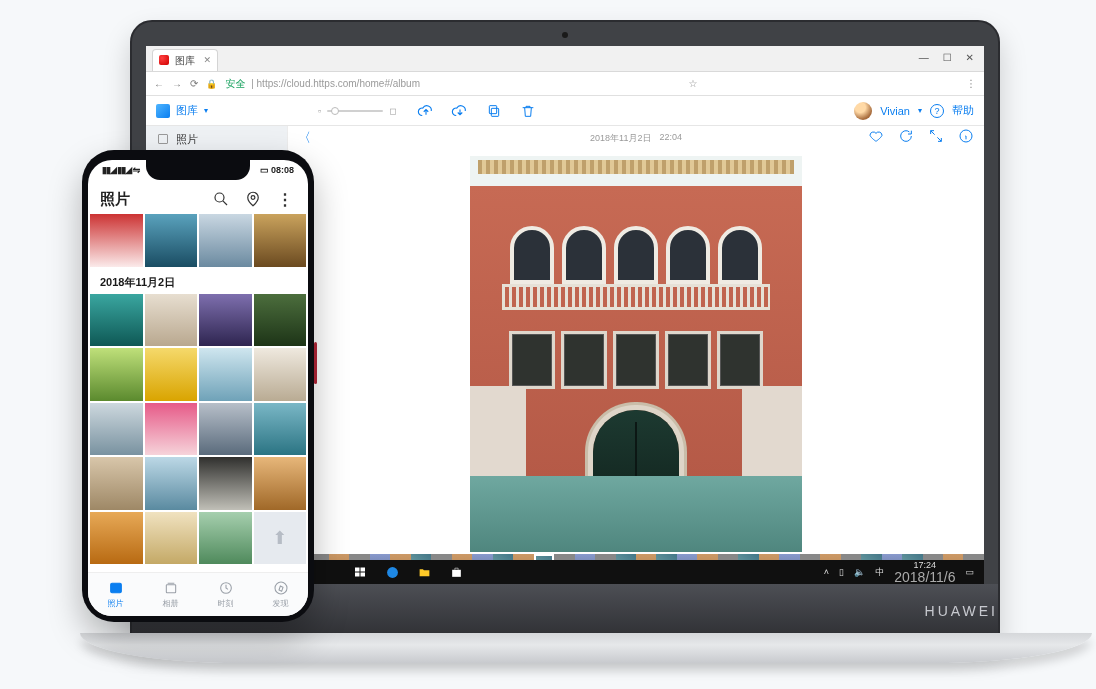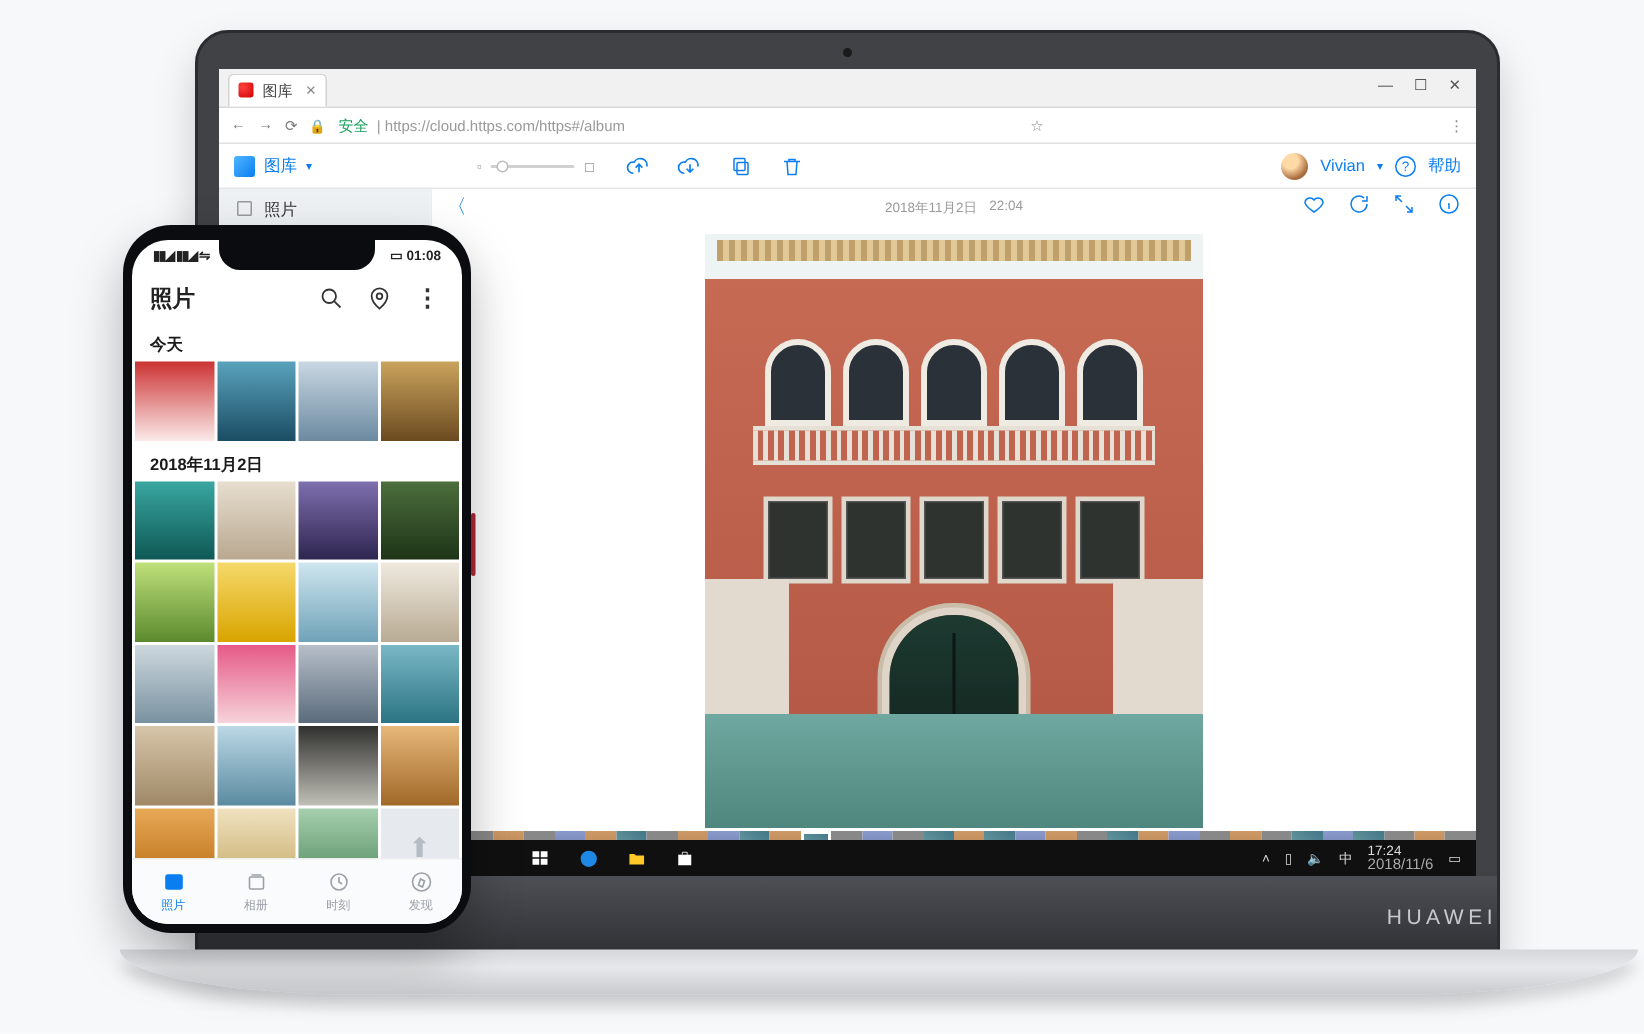--- a/index.html
+++ b/index.html
@@ -114,23 +114,23 @@
 .film-cell:nth-child(3n){background:linear-gradient(#c96,#a74);}
 .film-cell:nth-child(5n){background:linear-gradient(#89c,#568);}
 .film-cell.sel{outline:2px solid #fff; outline-offset:-2px;}
 
 
 .taskbar { position:absolute; left:0; right:0; bottom:0; height:24px; background:#101010;
   display:flex; align-items:center; color:#ddd; font-size:9px; }
 .tb-left { display:flex; gap:4px; margin-left:200px; }
 .tb-btn { width:28px; height:24px; display:flex; align-items:center; justify-content:center; cursor:pointer; }
 .tb-right { margin-left:auto; display:flex; align-items:center; gap:10px; padding-right:10px; }
-.tb-clock { text-align:left; line-height:1; }
+.tb-clock { text-align:center; line-height:1; }
 .tb-clock div:first-child{font-size:9px;}
-.tb-clock div:last-child{font-size:10px; color:#aaa;}
+.tb-clock div:last-child{font-size:14px; color:#aaa;}
 
 
 .phone {
   position:absolute; left:82px; top:150px; width:232px; height:472px;
   background:#0b0c10; border-radius:32px; padding:10px 6px 6px 6px;
   box-shadow:0 16px 34px rgba(0,0,0,.28);
 }
 .phone-btn { position:absolute; right:-3px; top:192px; width:3px; height:42px;
   background:#9c2030; border-radius:2px; }
 .phone-screen { width:100%; height:100%; background:#fff; border-radius:24px; overflow:hidden; position:relative; }
@@ -178,21 +178,21 @@
       </div>
     </div>
 
     <div class="addr-bar">
       <span class="nav-icn">←</span>
       <span class="nav-icn">→</span>
       <span class="nav-icn">⟳</span>
       <span class="lock">🔒</span>
       <span class="url">
         <span class="secure">安全</span>
-        &nbsp;|&nbsp;https://<span>cloud.https.com</span><span>/https#/album</span>
+        &nbsp;|&nbsp;https://<span>cloud.https.com</span><span>/home#/album</span>
       </span>
       <span class="star">☆</span>
       <span class="menu-dots">⋮</span>
     </div>
 
     <div class="app-top">
       <div class="gallery-label">
         <span class="gallery-icon"></span>
         <span>图库</span>
         <span class="chev">▾</span>
@@ -385,42 +385,41 @@
   </div>
 </div>
 <div class="laptop-base"></div>
 
 <div class="phone">
   <div class="phone-btn"></div>
   <div class="phone-screen">
     <div class="notch"></div>
     <div class="status">
       <span class="sig">▮▮◢ ▮▮◢ ⇋</span>
-      <span>▭ <span>01:08</span></span>
+      <span>▭ <span>08:08</span></span>
     </div>
     <div class="ph-header">
       <span>照片</span>
       <span class="spacer"></span>
       <span class="ph-hicn">
           <svg viewBox="0 0 24 24" width="18" height="18">
             <circle cx="10" cy="10" r="6"></circle>
             <path d="m20 20-5.5-5.5"></path>
           </svg>
         </span>
       <span class="ph-hicn">
           <svg viewBox="0 0 24 24" width="18" height="18">
             <path d="M12 21s7-6 7-11a7 7 0 1 0-14 0c0 5 7 11 7 11z"></path>
             <circle cx="12" cy="10" r="2.5"></circle>
           </svg>
         </span>
       <span class="ph-hicn" style="font-size:16px;color:#333">⋮</span>
     </div>
 
     <div class="ph-scroll">
-      <div class="section-label">今天</div>
       <div class="grid" id="grid-today">
           <div class="cell" style="background: linear-gradient(rgb(204, 51, 51), rgb(251, 234, 234));"></div>
           <div class="cell" style="background: linear-gradient(rgb(90, 162, 189), rgb(26, 77, 99));"></div>
           <div class="cell" style="background: linear-gradient(rgb(201, 215, 226), rgb(107, 138, 160));"></div>
           <div class="cell" style="background: linear-gradient(rgb(202, 163, 93), rgb(107, 74, 32));"></div>
         </div>
       <div class="section-label">2018年11月2日</div>
       <div class="grid" id="grid-dated">
           <div class="cell" style="background: linear-gradient(rgb(58, 166, 160), rgb(14, 88, 85));"></div>
           <div class="cell" style="background: linear-gradient(rgb(231, 222, 208), rgb(185, 168, 143));"></div>

